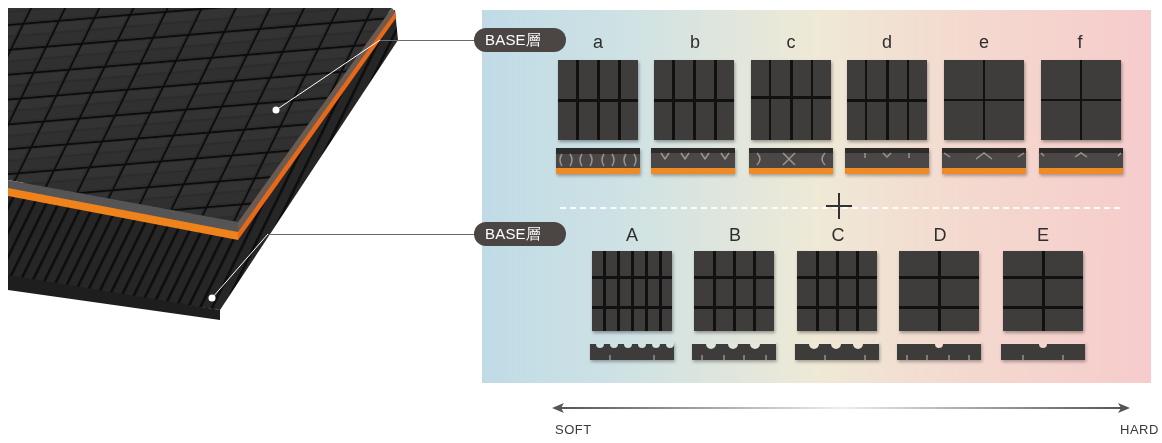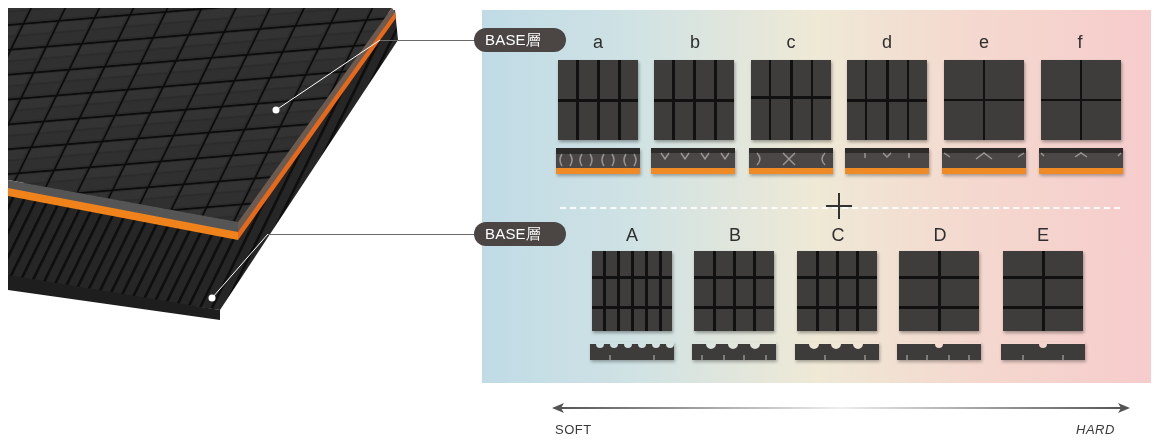--- a/index.html
+++ b/index.html
@@ -219,13 +219,13 @@
       <stop offset="0" stop-color="#555"></stop>
         <stop offset="0.5" stop-color="#eee"></stop>
         <stop offset="1" stop-color="#555"></stop>
     </linearGradient>
   </defs>
   <rect x="8" y="5" width="562" height="2" fill="url(#arrowgrad)"></rect>
   <polygon points="0,6 12,1 9,6 12,11" fill="#555"></polygon>
   <polygon points="578,6 566,1 569,6 566,11" fill="#555"></polygon>
 </svg>
 <div class="scale-text" style="left:555px;top:422px;">SOFT</div>
-<div class="scale-text" style="left:1076px;top:422px;font-style:italic;">HARD</div>
+<div class="scale-text" style="left:1120px;top:422px;">HARD</div>
 
 </body></html>

